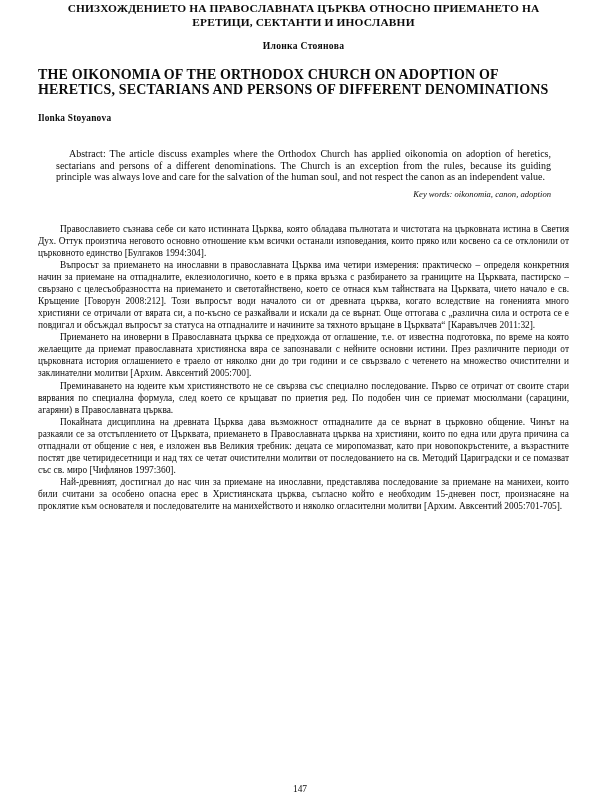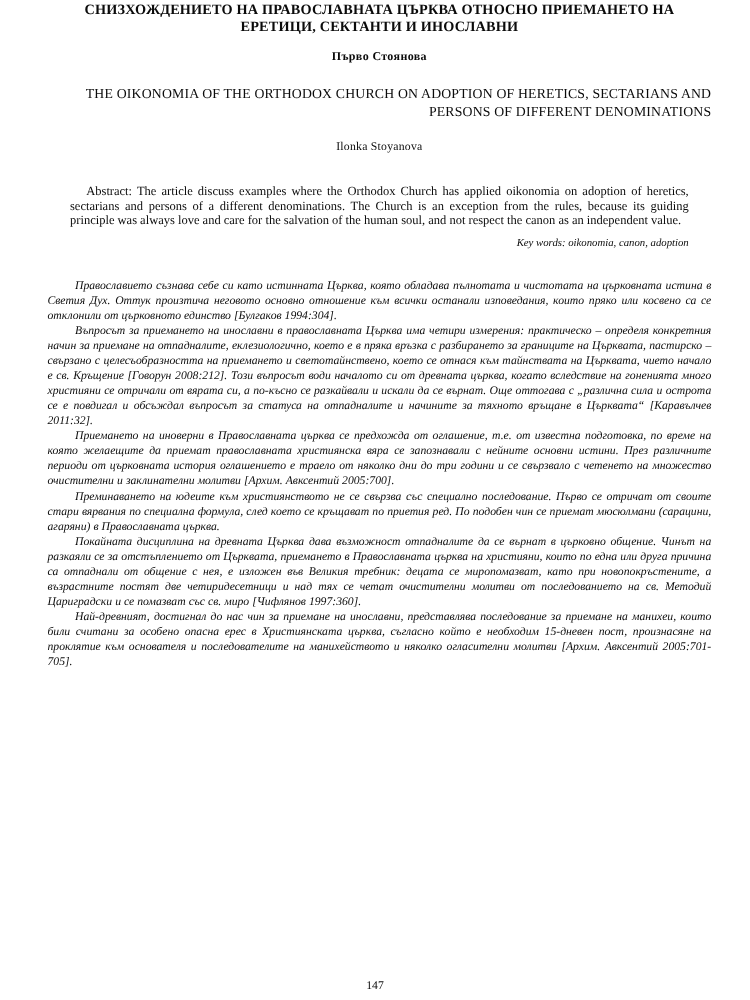--- a/index.html
+++ b/index.html
@@ -36,31 +36,30 @@
   }
   .author-bg {
     text-align: center;
     font-weight: bold;
     font-size: 9.6px;
     line-height: 12px;
     margin: 11px 0 0 0;
     letter-spacing: 0.3px;
   }
   .title-en {
-    text-align: right;
-    font-weight: normal;
-    font-size: 11px;
+    text-align: left;
+    font-weight: bold;
+    font-size: 14px;
     line-height: 14.5px;
     margin: 16px 0 0 0;
     letter-spacing: 0.15px;
     text-transform: uppercase;
   }
   .author-en {
-    text-align: center;
-    font-weight: normal;
+    font-weight: bold;
     font-size: 9.4px;
     line-height: 12px;
     margin: 15px 0 0 0;
     letter-spacing: 0.2px;
   }
 
   
   .abstract-wrap {
     margin: 24px 18px 0 18px;
   }
@@ -76,21 +75,20 @@
     font-size: 8.6px;
     line-height: 11.4px;
     text-align: right;
     text-indent: 13px;
     margin: 7px 0 0 0;
   }
 
   
   .body-wrap {
     margin: 23px 0 0 0;
-    font-style: italic;
   }
   .para {
     font-size: 9.35px;
     line-height: 11.95px;
     text-align: justify;
     text-indent: 22px;
     margin: 0 0 0.5px 0;
     -webkit-hyphens: none;
     hyphens: none;
     word-spacing: 0.1px;
@@ -107,21 +105,21 @@
     line-height: 11px;
   }
 </style>
 </head>
 <body>
 
 <div class="page">
 
   <h1 class="title-bg">СНИЗХОЖДЕНИЕТО НА ПРАВОСЛАВНАТА ЦЪРКВА ОТНОСНО ПРИЕМАНЕТО НА ЕРЕТИЦИ, СЕКТАНТИ И ИНОСЛАВНИ</h1>
 
-  <div class="author-bg">Първо Стоянова</div>
+  <div class="author-bg">Илонка Стоянова</div>
 
   <h2 class="title-en">THE OIKONOMIA OF THE ORTHODOX CHURCH ON ADOPTION OF HERETICS, SECTARIANS AND  PERSONS OF DIFFERENT DENOMINATIONS</h2>
 
   <div class="author-en">Ilonka Stoyanova</div>
 
   <div class="abstract-wrap">
     <p class="abstract">Abstract: The article discuss examples where the Orthodox Church has applied oikonomia on adoption of heretics, sectarians and   persons of a different denominations. The Church is an exception from the rules, because its guiding principle was always love and care for the salvation of the human soul, and not respect the canon as an independent value.</p>
     <p class="keywords">Key words: oikonomia, canon, adoption</p>
   </div>
 

